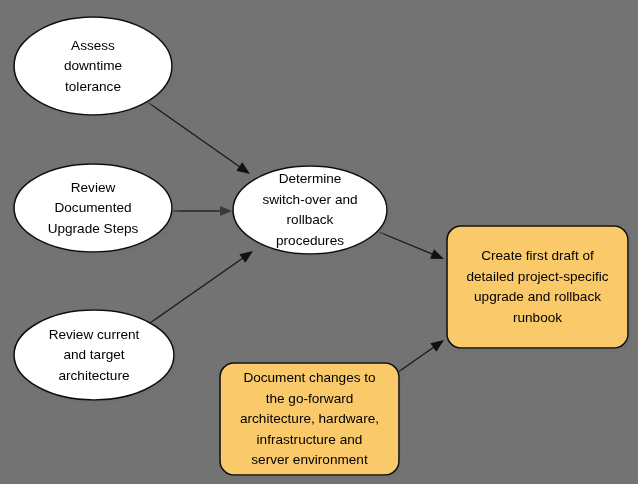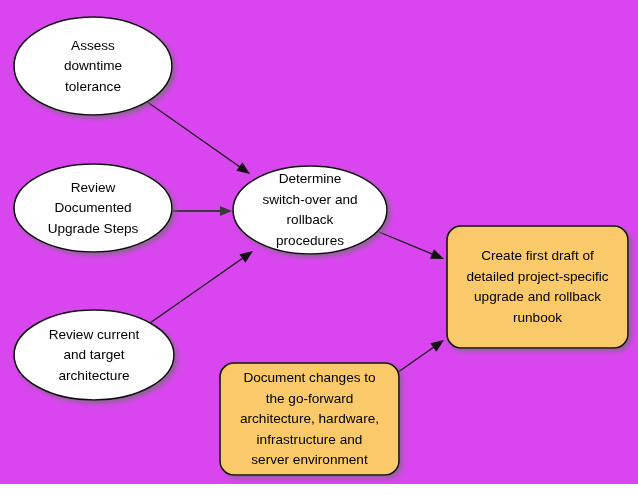--- a/index.html
+++ b/index.html
@@ -11,21 +11,21 @@
   body {
     width: 638px;
     height: 495px;
     font-family: "Liberation Sans", sans-serif;
     overflow: hidden;
   }
   #diagram-canvas {
     position: relative;
     width: 638px;
     height: 484px;
-    background: #d946ef;
+    background: #737373;
   }
   svg.diagram {
     display: block;
     width: 638px;
     height: 495px;
   }
   .node-ellipse {
     fill: #ffffff;
     stroke: #111111;
     stroke-width: 1.6;

